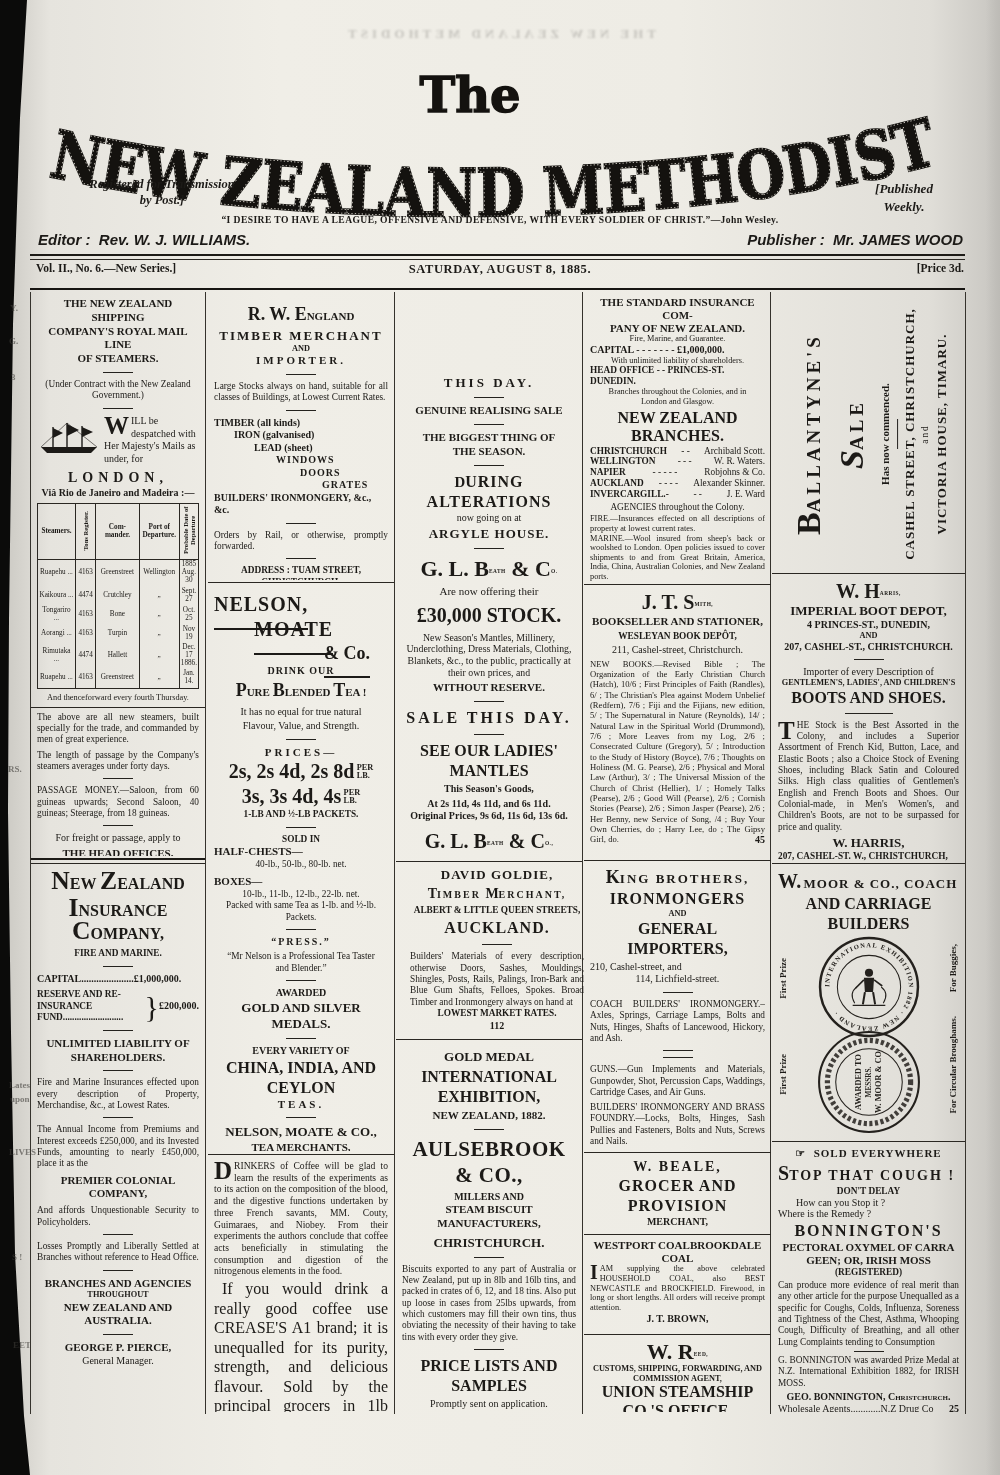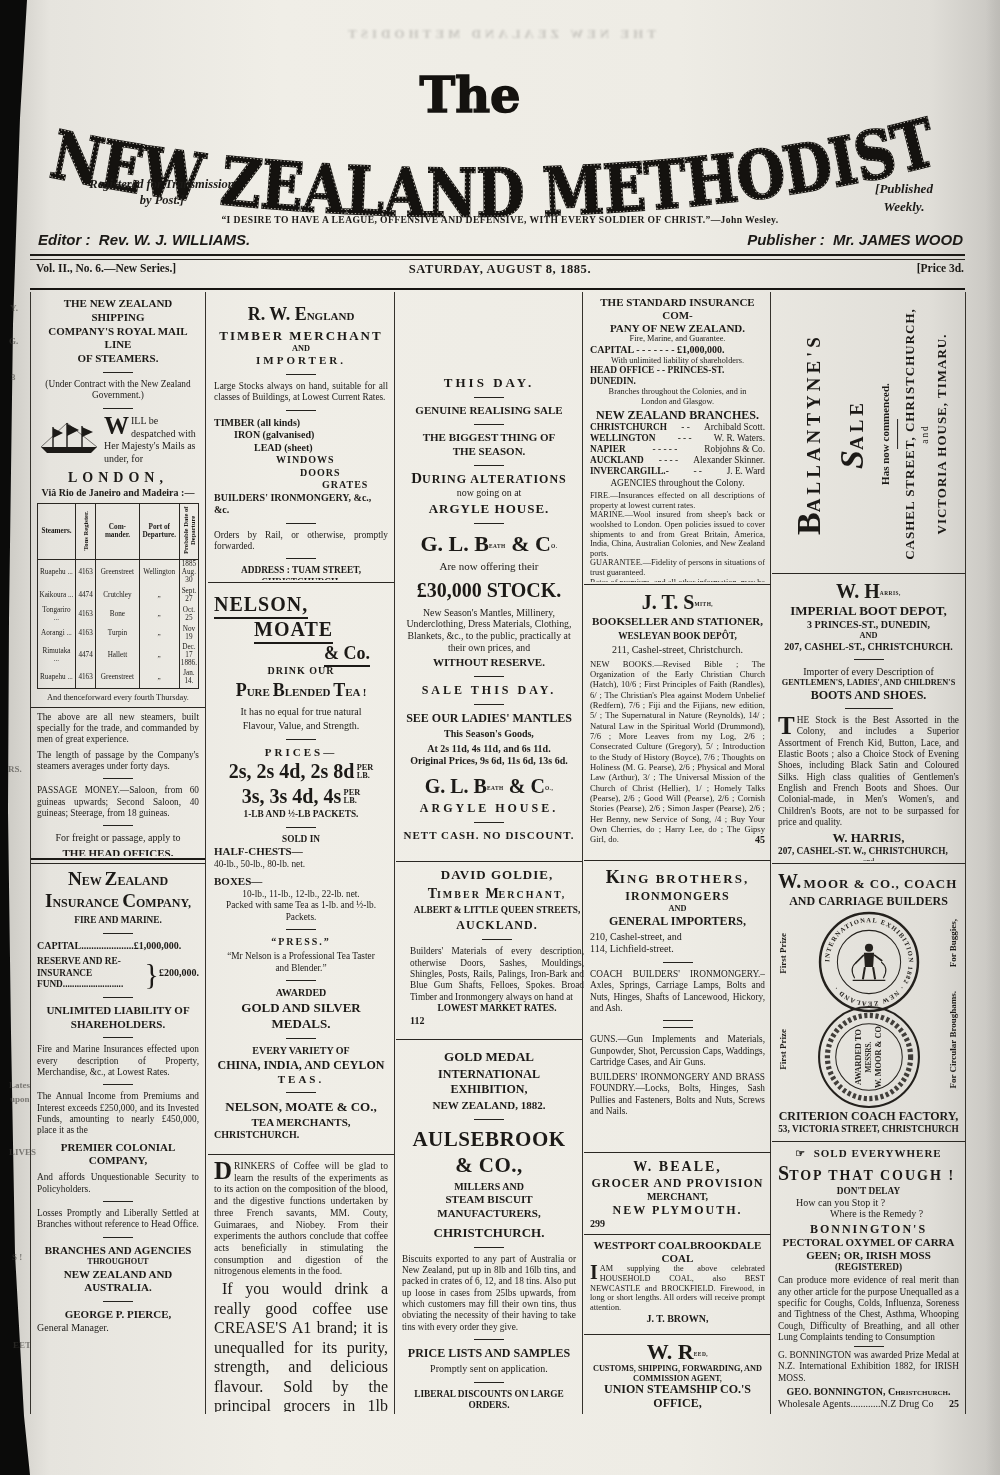--- a/index.html
+++ b/index.html
@@ -24,35 +24,35 @@
   .edrow .r{float:right}
   .hline{position:absolute;border-top:1px solid #2a2722}
   .hline.dbl{border-top:2px solid #1d1b17;border-bottom:1px solid #2a2722;height:3px}
   .hline.thk{border-top:2.5px solid #171512}
   .dateline{position:absolute;left:36px;top:262px;width:928px;font-size:11.5px;font-weight:bold}
   .dateline .c{position:absolute;left:0;right:0;text-align:center;font-size:12.5px;letter-spacing:.6px}
   .dateline .r{float:right}
   .vrule{position:absolute;top:292px;height:1122px;width:1px;background:#35322c}
   
   .ad{position:absolute;box-sizing:border-box;padding:3px 6px;overflow:hidden;line-height:1.25;font-size:9.3px}
-  .tc{text-align:center}.tr{text-align:left}.tj{text-align:justify}
+  .tc{text-align:center}.tr{text-align:center}.tj{text-align:justify}
   .b{font-weight:bold}.sc{font-variant:small-caps}
-  .f8{font-size:8.3px}.f9{font-size:9.3px}.f10{font-size:10px}.f11{font-size:11px}.f12{font-size:12px}
+  .f8{font-size:8.3px}.f9{font-size:9.3px}.f10{font-size:10px}.f11{font-size:11px}.f12{font-size:16px}
   .f13{font-size:13px}.f14{font-size:14px}.f18{font-size:18px}.f20{font-size:20px}.f22{font-size:22px}
   .ls1{letter-spacing:1px}.ls2{letter-spacing:2px}.ls3{letter-spacing:3px}.ls5{letter-spacing:5px}
   .mt2{margin-top:2px}.mt4{margin-top:4px}.mt6{margin-top:6px}
   .sep{width:30px;border-top:1.5px solid #24221e;margin:6px auto}
   .sep.w{width:48px}
   .dc{float:left;font-size:25px;line-height:21px;font-weight:bold;margin:0 2px 0 0}
   .bigini{font-size:1.6em;line-height:.8}
   .sup{font-size:.58em;vertical-align:.5em;letter-spacing:.5px}
   .adnum{font-weight:bold;font-size:10px}
   .body{font-size:9.3px;text-align:justify;line-height:1.22}
   .small{font-size:8.3px;line-height:1.18}
-  .und{border-bottom:2px solid #1c1a17;padding-bottom:2px}
+  .und{border-bottom:2px solid #1c1a17;padding-bottom:13px}
   
   .shiptable{width:100%;border-collapse:collapse;border:1.2px solid #2a2722;font-size:7.2px;margin-top:4px;line-height:1.1}
   .shiptable td,.shiptable th{border-left:1px solid #2a2722;padding:1px 1px;vertical-align:middle;text-align:center}
   .shiptable thead th{border-bottom:1px solid #2a2722;height:50px;font-weight:bold}
   .vert{writing-mode:vertical-rl;transform:rotate(180deg);font-size:6.6px;margin:0 auto}
   .shiptable tbody td{height:17px}
   
   .bally-in{position:absolute;left:50%;top:50%;width:262px;transform:translate(-50%,-50%) rotate(-90deg);text-align:center}
   
   .medwrap{position:relative;height:198px;margin-top:2px}
@@ -481,21 +481,21 @@
       <div class="f13 b ls1 mt2">CASHEL STREET, CHRISTCHURCH,</div>
       <div class="f9 ls2 mt2">and</div>
       <div class="f13 b ls1 mt2">VICTORIA HOUSE, TIMARU.</div>
     </div>
   </div>
   <div class="hline" style="left:772px;top:573px;width:193px"></div>
 
   <div class="ad" style="left:772px;top:576px;width:193px;height:285px;line-height:1.2">
     <div class="tc"><span class="f20 b">W.  H</span><span class="f20 b sup">ARRIS,</span></div>
     <div class="tc b f13">IMPERIAL BOOT DEPOT,</div>
-    <div class="tc b f10">3 PRINCES-ST., DUNEDIN,</div>
+    <div class="tc b f10">4 PRINCES-ST., DUNEDIN,</div>
     <div class="tc b f8">AND</div>
     <div class="tc b f10">207, CASHEL-ST., CHRISTCHURCH.</div>
     <div class="sep"></div>
     <div class="tc f10">Importer of every Description of</div>
     <div class="tc f8 b sc">GENTLEMEN'S, LADIES', AND CHILDREN'S</div>
     <div class="tc b f12">BOOTS AND SHOES.</div>
     <div class="sep w"></div>
     <div class="tj body"><span class="dc">T</span><span>HE Stock is the Best Assorted in the Colony, and includes a Superior Assortment of French Kid, Button, Lace, and Elastic Boots ; also a Choice Stock of Evening Shoes, including Black Satin and Coloured Silks.  High class qualities of Gentlemen's English and French Boots and Shoes.  Our Colonial-made, in Men's Women's, and Children's Boots, are not to be surpassed for price and quality.</span></div>
     <div class="tc b f13 mt2">W.  HARRIS,</div>
     <div class="f9 b sc">207, CASHEL-ST. W., CHRISTCHURCH,</div>
@@ -539,21 +539,21 @@
     <div class="tc f9 b sc">53,  VICTORIA  STREET,  CHRISTCHURCH</div>
     <div class="tr adnum">34</div>
   </div>
   <div class="hline" style="left:772px;top:1141px;width:193px"></div>
 
   <div class="ad" style="left:772px;top:1144px;width:193px;height:268px;line-height:1.18">
     <div class="tc b f11 ls1"><span>☞</span>&nbsp; <span>SOLD  EVERYWHERE</span></div>
     <div class="mt2"><span class="f20 b">S</span><span class="f14 b ls2">TOP  THAT  COUGH !</span></div>
     <div class="tc f9 b sc">DON'T DELAY</div>
     <div class="f10" style="margin-left:18px">How can you Stop it ?</div>
-    <div class="f10" style="margin-left:52px">Where is the Remedy ?</div>
+    <div class="f10" style="">Where is the Remedy ?</div>
     <div class="tc b f12 ls2 mt2">BONNINGTON'S</div>
     <div class="tc b f11">PECTORAL  OXYMEL  OF  CARRA</div>
     <div class="tc b f11">GEEN;  OR,  IRISH  MOSS</div>
     <div class="tc f9 b sc">(REGISTERED)</div>
     <div class="tj body mt2">Can produce more evidence of real merit than any other article for the purpose Unequalled as a specific for Coughs, Colds, Influenza, Soreness and Tightness of the Chest, Asthma, Whooping Cough, Difficulty of Breathing, and all other Lung Complaints tending to Consumption</div>
     <div class="sep" style="margin:3px auto"></div>
     <div class="tj body">G. BONNINGTON was awarded Prize Medal at N.Z. International Exhibition 1882, for IRISH MOSS.</div>
     <div class="tc f10 b sc mt2">GEO. BONNINGTON, Christchurch.</div>
     <div class="f10"><span>Wholesale Agents............N.Z Drug Co</span><span class="adnum" style="float:right">25</span></div>
   </div>

